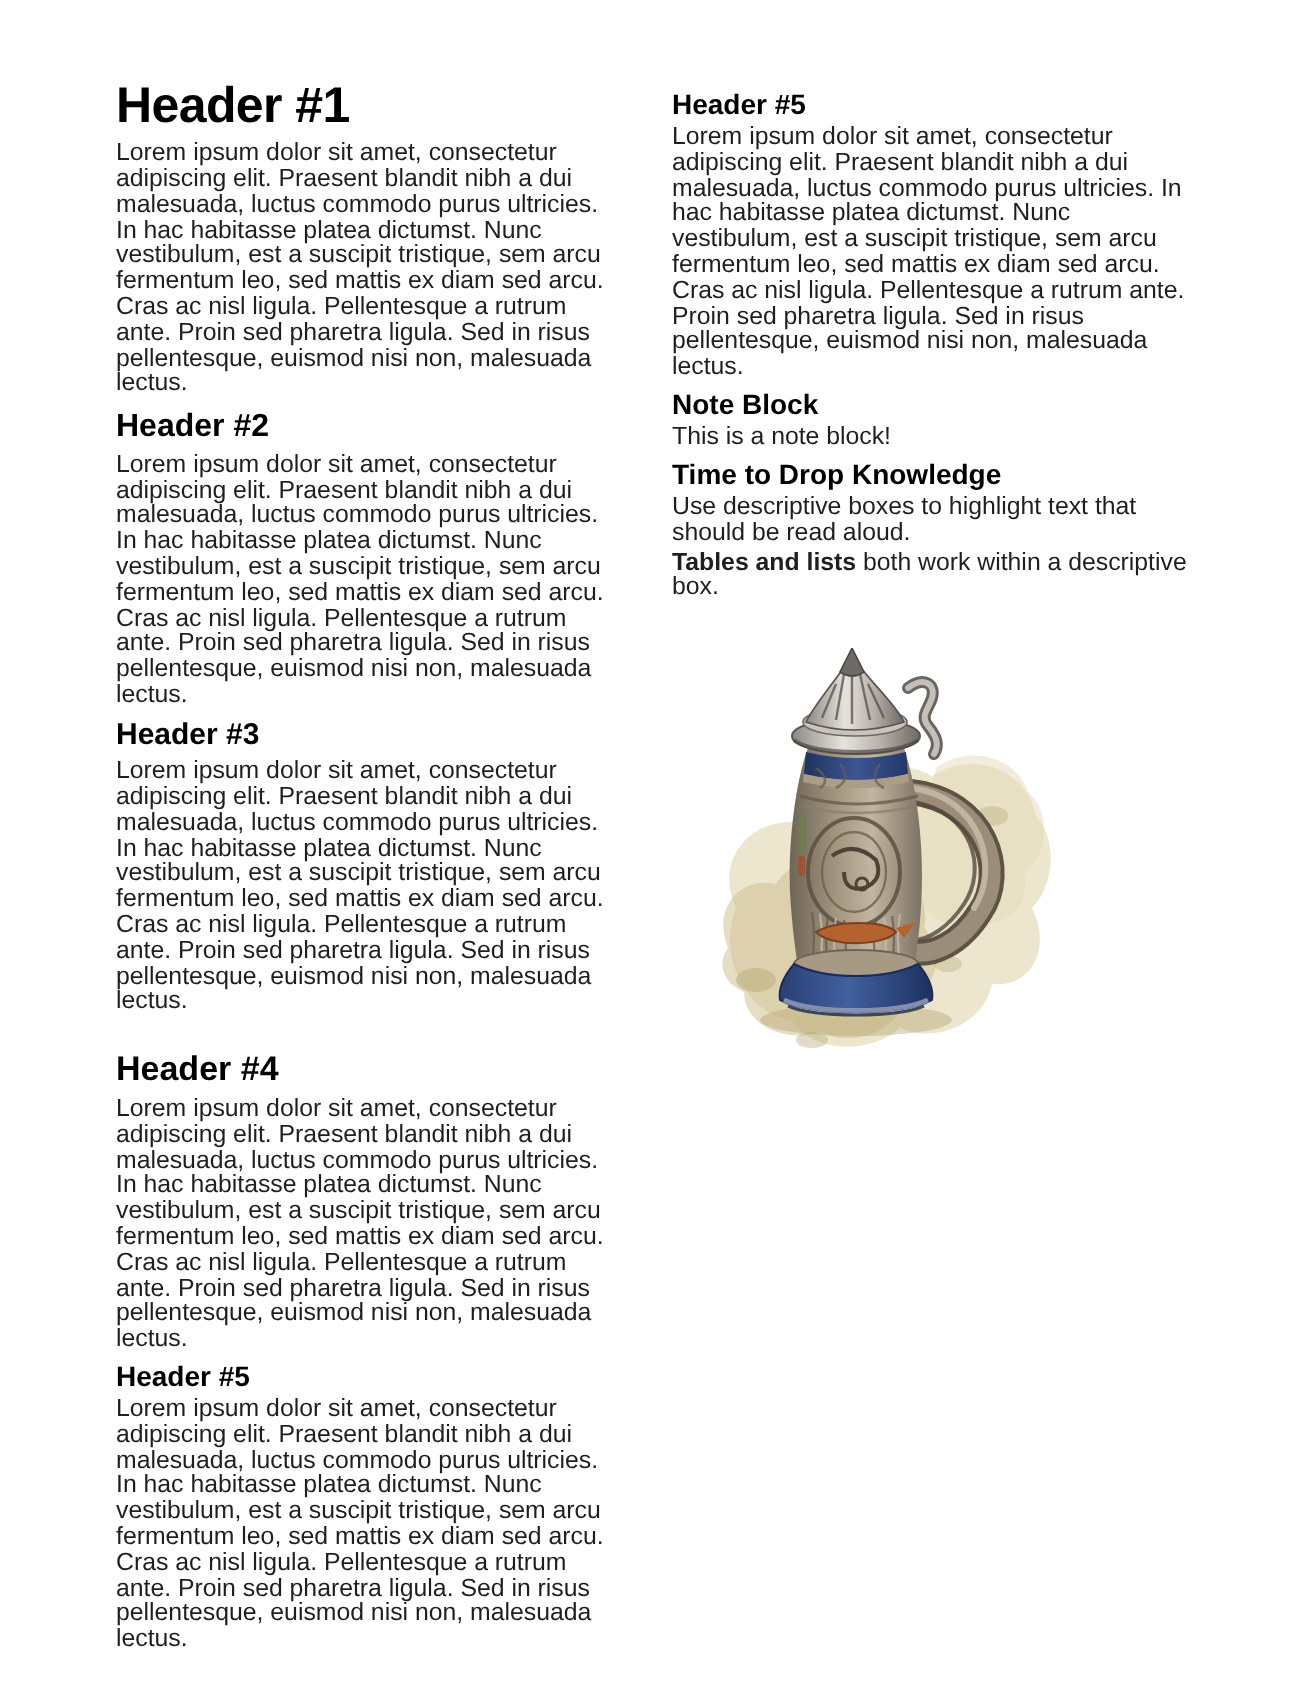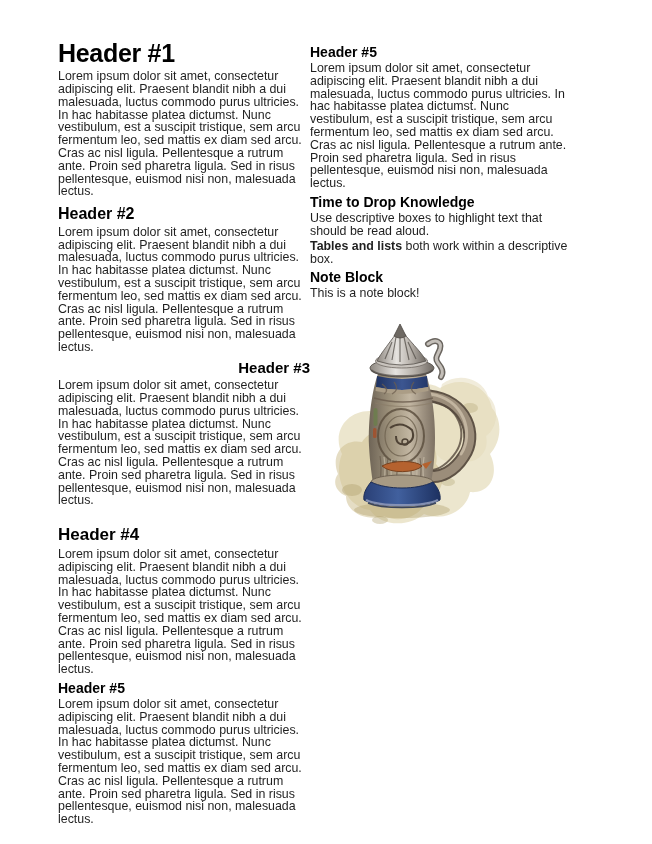--- a/index.html
+++ b/index.html
@@ -8,30 +8,31 @@
     background: #ffffff;
     font-family: "Liberation Sans", sans-serif;
     color: #1f1f1f;
     overflow: hidden;
   }
   .page {
     box-sizing: border-box;
     width: 652px; height: 776px;
     padding: 40px 0 0 58px;
     display: flex;
+    gap: 26px;
     border-radius: 30px;
   }
   .col { display: block; }
   .col-left  { width: 252px; }
   .col-right { width: 262px; }
 
   .h1, .h2, .h3, .h4, .h5 { font-weight: 700; color: #000; margin: 0; }
   .h1 { font-size: 25px;   line-height: 1.05; letter-spacing: -0.3px; margin: 0 0 4px 0; }
   .h2 { font-size: 16px;   line-height: 1.1;  margin: 7px 0 3px 0; }
-  .h3 { font-size: 15px;   line-height: 1.1;  margin: 6px 0 3px 0; text-align: right; }
+  .h3 { font-size: 15px;   line-height: 1.1;  margin: 6px 0 3px 0; }
   .h4 { font-size: 17px; line-height: 1.1;  margin: 19px 0 3px 0; }
   .h5 { font-size: 14px; line-height: 1.15; margin: 4px 0 2px 0; }
 
   p.body-text {
     font-size: 12.4px;
     line-height: 12.8px;
     margin: 0 0 2px 0;
   }
   .bold-lead { font-weight: 700; }
 
@@ -77,28 +78,28 @@
   </div>
 
   <div class="col col-right">
 
     <div>
       <div class="h5">Header #5</div>
       <p class="body-text">Lorem ipsum dolor sit amet, consectetur adipiscing elit. Praesent blandit nibh a dui malesuada, luctus commodo purus ultricies. In hac habitasse platea dictumst. Nunc vestibulum, est a suscipit tristique, sem arcu fermentum leo, sed mattis ex diam sed arcu. Cras ac nisl ligula. Pellentesque a rutrum ante. Proin sed pharetra ligula. Sed in risus pellentesque, euismod nisi non, malesuada lectus.</p>
     </div>
 
     <div>
+      <div class="h5">Note Block</div>
+      <p class="body-text">This is a note block!</p>
+    </div>
+
+    <div>
       <div class="h5">Time to Drop Knowledge</div>
       <p class="body-text">Use descriptive boxes to highlight text that should be read aloud.</p>
       <p class="body-text"><span class="bold-lead">Tables and lists</span><span> both work within a descriptive box.</span></p>
-    </div>
-
-    <div>
-      <div class="h5">Note Block</div>
-      <p class="body-text">This is a note block!</p>
     </div>
 
     <figure class="illustration">
       <svg width="180" height="210" viewBox="0 0 180 210" xmlns="http://www.w3.org/2000/svg">
         <defs>
           <linearGradient id="gPewter" x1="0" y1="0" x2="1" y2="0">
             <stop offset="0" stop-color="#8e8881"></stop>
             <stop offset="0.4" stop-color="#e6e3df"></stop>
             <stop offset="0.7" stop-color="#b5afa8"></stop>
             <stop offset="1" stop-color="#6e6862"></stop>

